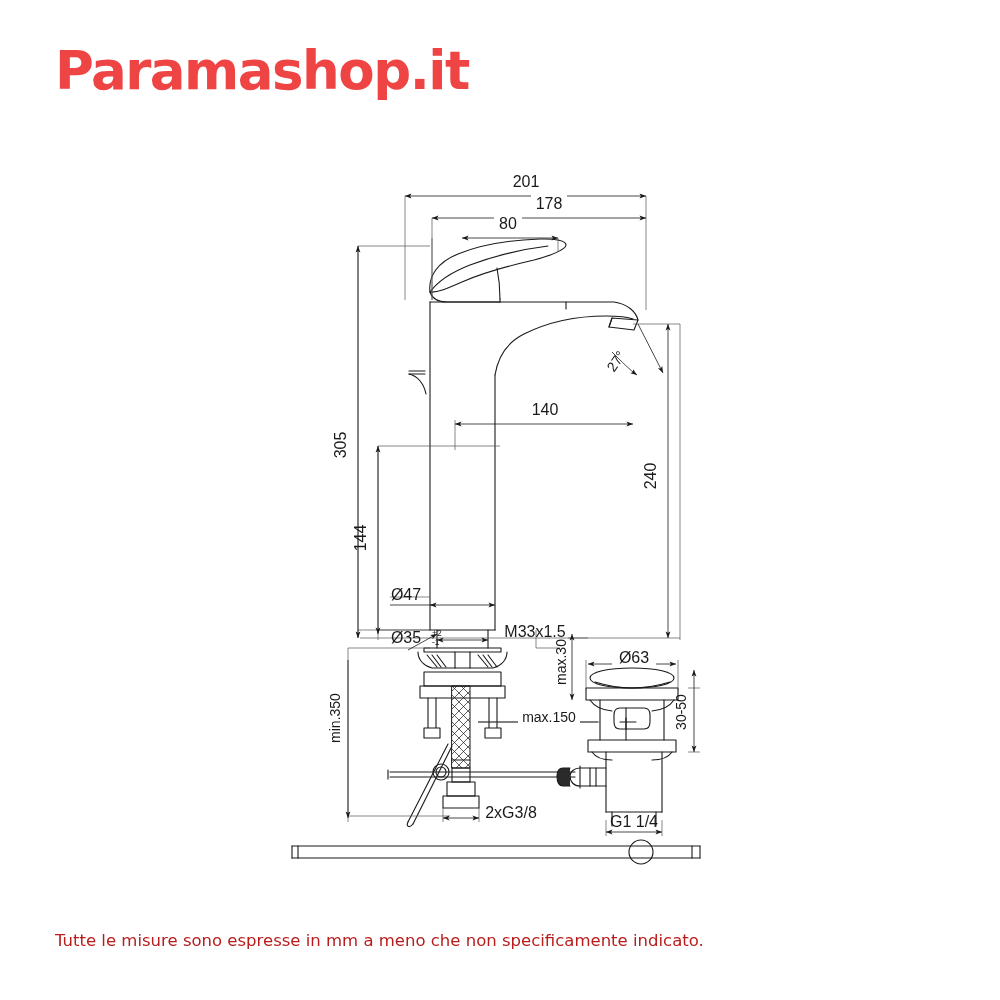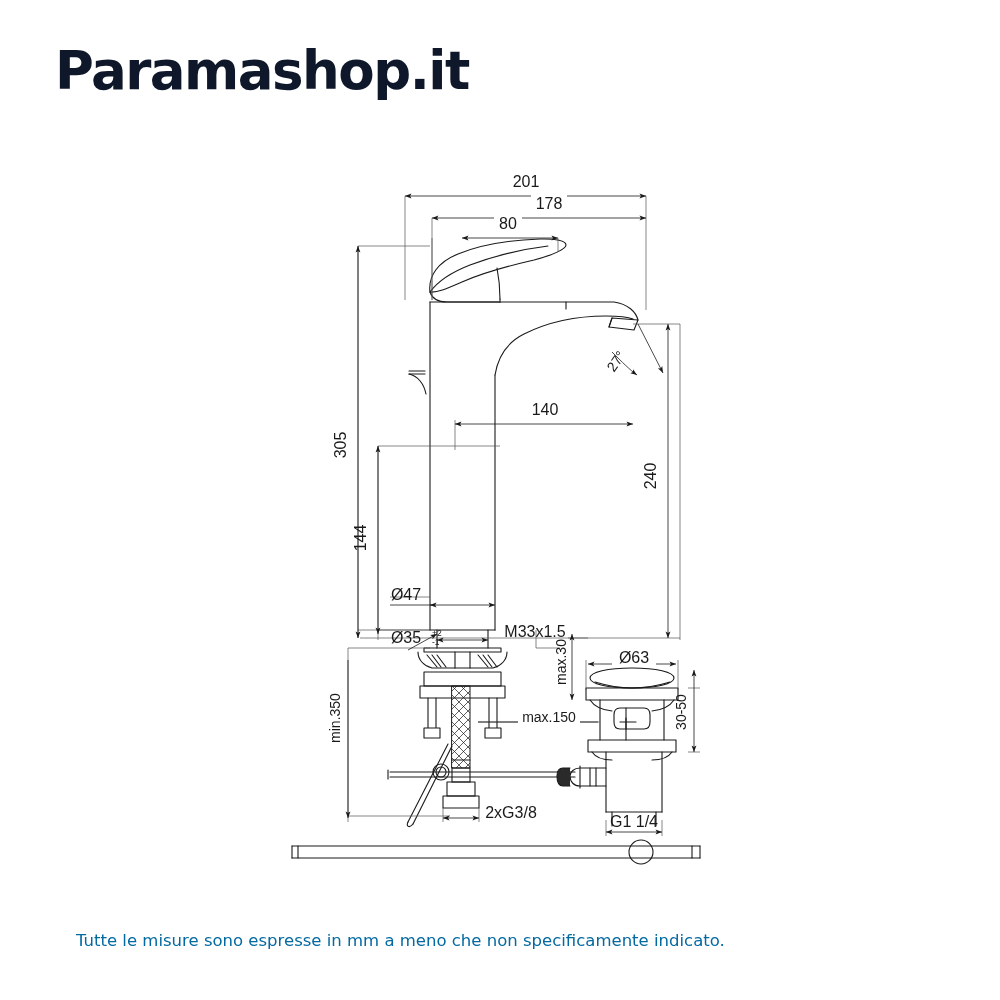--- a/index.html
+++ b/index.html
@@ -24,32 +24,31 @@
     left:0; top:0;
     width:1000px; height:1000px;
   }
   #footer{
     position:absolute;
     left:55px; top:928px;
     width:900px;
   }
   #footer div{
     font-size:16.5px;
-    color:#0369a1;
+    color:#b91c1c;
     line-height:26px;
     font-family:"DejaVu Sans", sans-serif;
     white-space:nowrap;
-    margin-left:21px;
   }
   svg text{ font-family:"Liberation Sans", sans-serif; fill:#1a1a1a; }
 </style>
 </head>
 <body>
 
-<div id="brand" style="color: #0f172a;">Paramashop.it</div>
+<div id="brand" style="color: #ef4444;">Paramashop.it</div>
 
 <svg id="drawing" viewBox="0 0 1000 1000" xmlns="http://www.w3.org/2000/svg">
 
   <defs>
     <marker id="arrR" viewBox="0 0 10 10" refX="9.4" refY="5" markerWidth="9" markerHeight="9" orient="auto-start-reverse">
       <path d="M0.4,1.6 L9.4,5 L0.4,8.4 L2.4,5 Z" fill="#1a1a1a"></path>
     </marker>
     <marker id="arrL" viewBox="0 0 10 10" refX="0.6" refY="5" markerWidth="9" markerHeight="9" orient="auto">
       <path d="M9.6,1.6 L0.6,5 L9.6,8.4 L7.6,5 Z" fill="#1a1a1a"></path>
     </marker>

